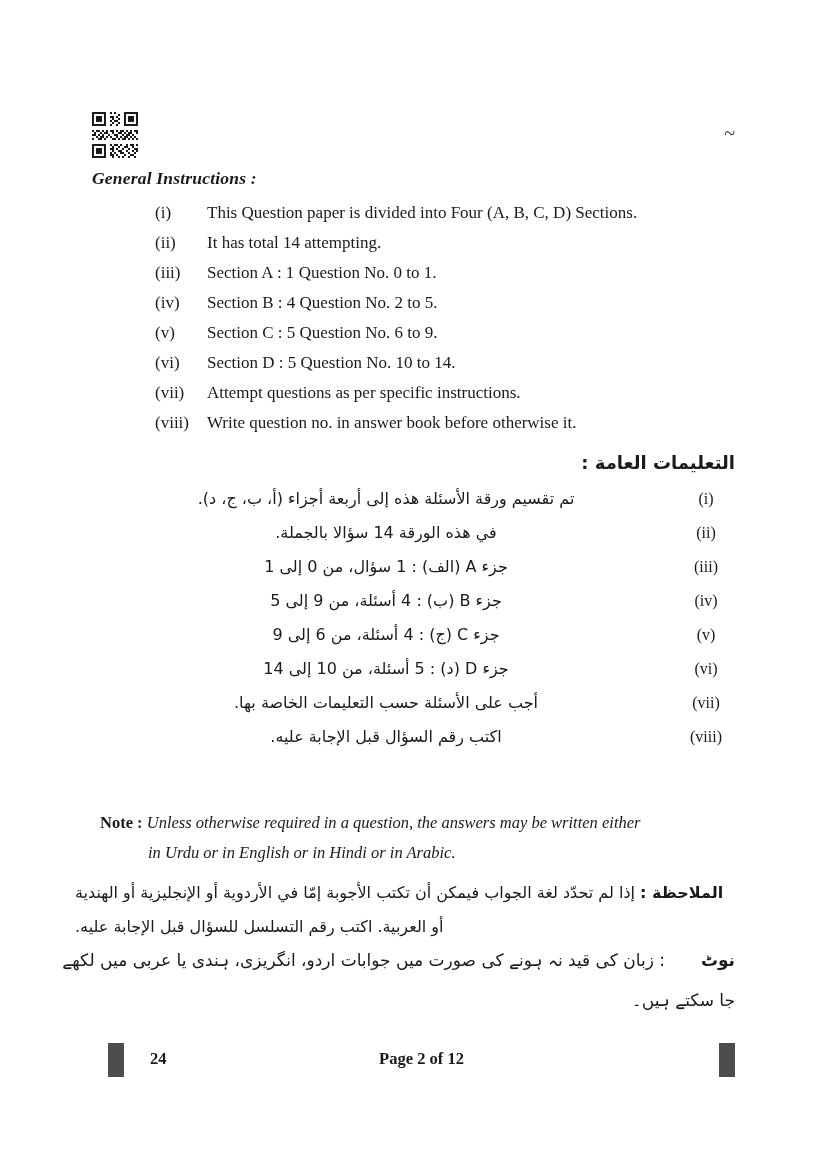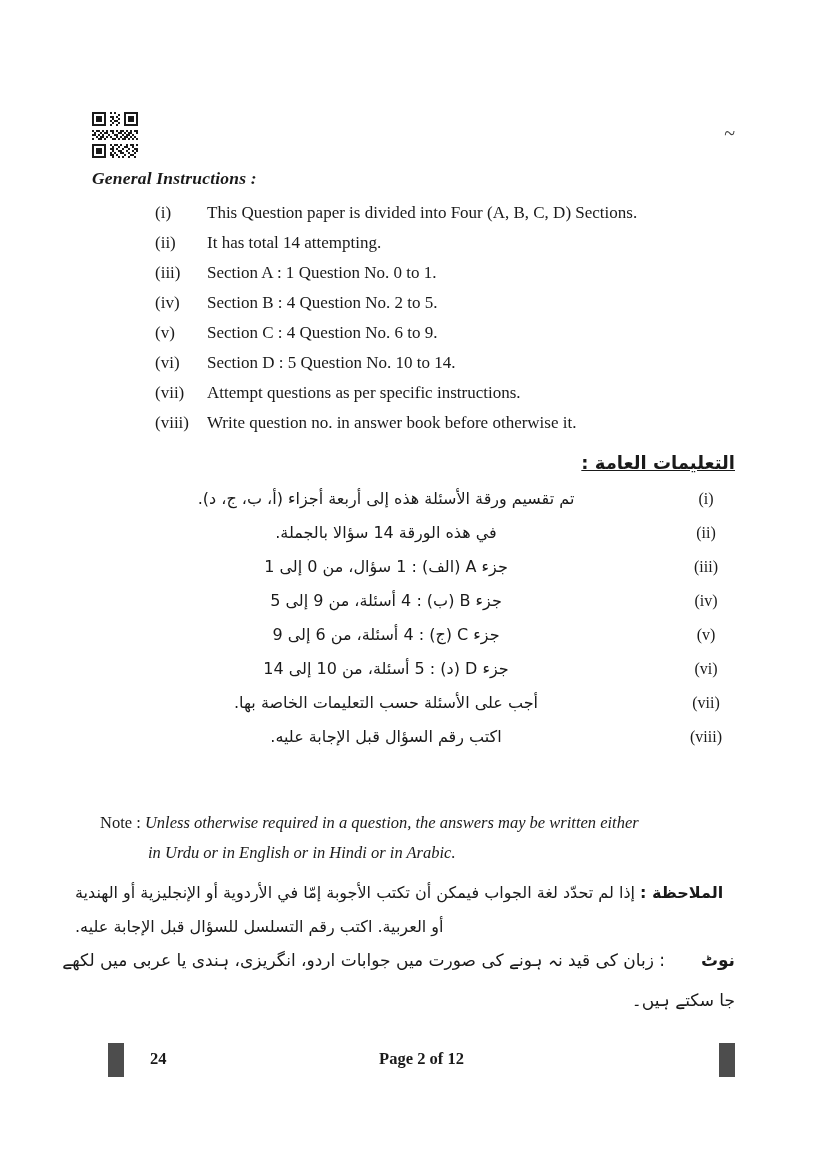--- a/index.html
+++ b/index.html
@@ -76,21 +76,20 @@
 
   
   .ar-title {
     position: absolute;
     right: 92px;
     top: 452px;
     font-size: 18px;
     font-weight: bold;
     direction: rtl;
     font-family: "DejaVu Sans", sans-serif;
-    text-decoration: underline;
   }
   .ar-list {
     position: absolute;
     right: 92px;
     top: 482px;
     width: 640px;
     direction: rtl;
   }
   .ar-item {
     display: flex;
@@ -117,21 +116,21 @@
   .note-en {
     position: absolute;
     left: 100px;
     top: 808px;
     width: 648px;
     font-style: italic;
     font-size: 16.5px;
     line-height: 30px;
   }
   .note-en .lbl {
-    font-weight: normal;
+    font-weight: bold;
     font-style: normal;
   }
   .note-en .ln2 {
     display: block;
     margin-left: 48px;
   }
 
   
   .note-ar {
     position: absolute;
@@ -336,21 +335,21 @@
       <span class="en-text"><span>Section </span><b>A : 1</b><span> Question No. </span><b>0</b><span> to </span><b>1</b><span>.</span></span>
     </div>
 
     <div class="en-item">
       <span class="en-num">(iv)</span>
       <span class="en-text"><span>Section </span><b>B : 4</b><span> Question No. </span><b>2</b><span> to </span><b>5</b><span>.</span></span>
     </div>
 
     <div class="en-item">
       <span class="en-num">(v)</span>
-      <span class="en-text"><span>Section </span><b>C : 4</b><span> Question No. </span><b>6</b><span> to </span><b>9</b><span>.</span></span>
+      <span class="en-text"><span>Section </span><b>C : 5</b><span> Question No. </span><b>6</b><span> to </span><b>9</b><span>.</span></span>
     </div>
 
     <div class="en-item">
       <span class="en-num">(vi)</span>
       <span class="en-text"><span>Section </span><b>D : 5</b><span> Question No. </span><b>10</b><span> to </span><b>14</b><span>.</span></span>
     </div>
 
     <div class="en-item">
       <span class="en-num">(vii)</span>
       <span class="en-text">Attempt questions as per specific instructions.</span>

